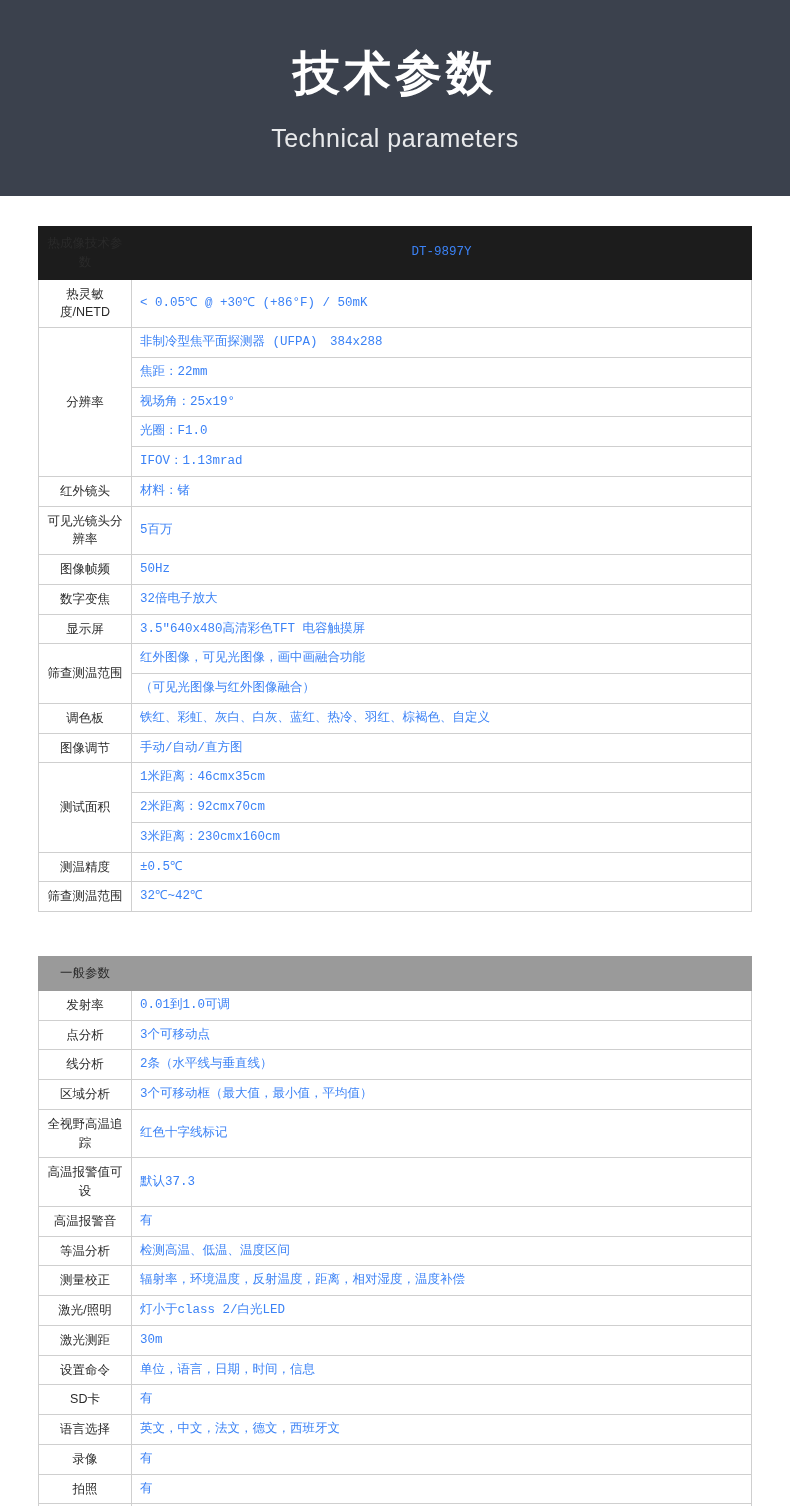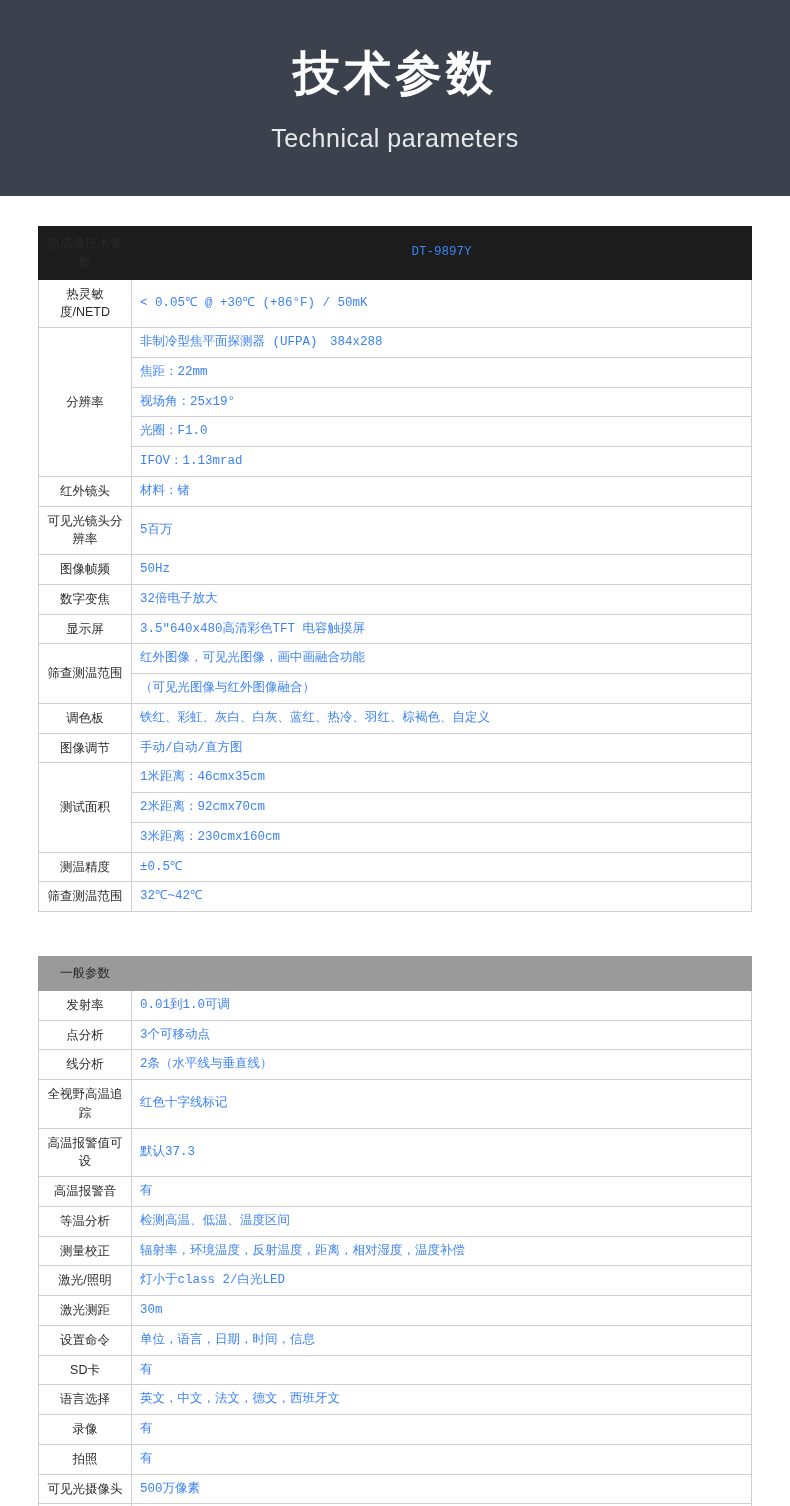--- a/index.html
+++ b/index.html
@@ -215,20 +215,24 @@
           </tr>
         <tr>
             <td class="lbl">点分析</td>
             <td class="val">3个可移动点</td>
           </tr>
         <tr>
             <td class="lbl">线分析</td>
             <td class="val">2条（水平线与垂直线）</td>
           </tr>
         <tr>
+            <td class="lbl">区域分析</td>
+            <td class="val">3个可移动框（最大值，最小值，平均值）</td>
+          </tr>
+        <tr>
             <td class="lbl">全视野高温追踪</td>
             <td class="val">红色十字线标记</td>
           </tr>
         <tr>
             <td class="lbl">高温报警值可设</td>
             <td class="val">默认37.3</td>
           </tr>
         <tr>
             <td class="lbl">高温报警音</td>
             <td class="val">有</td>

